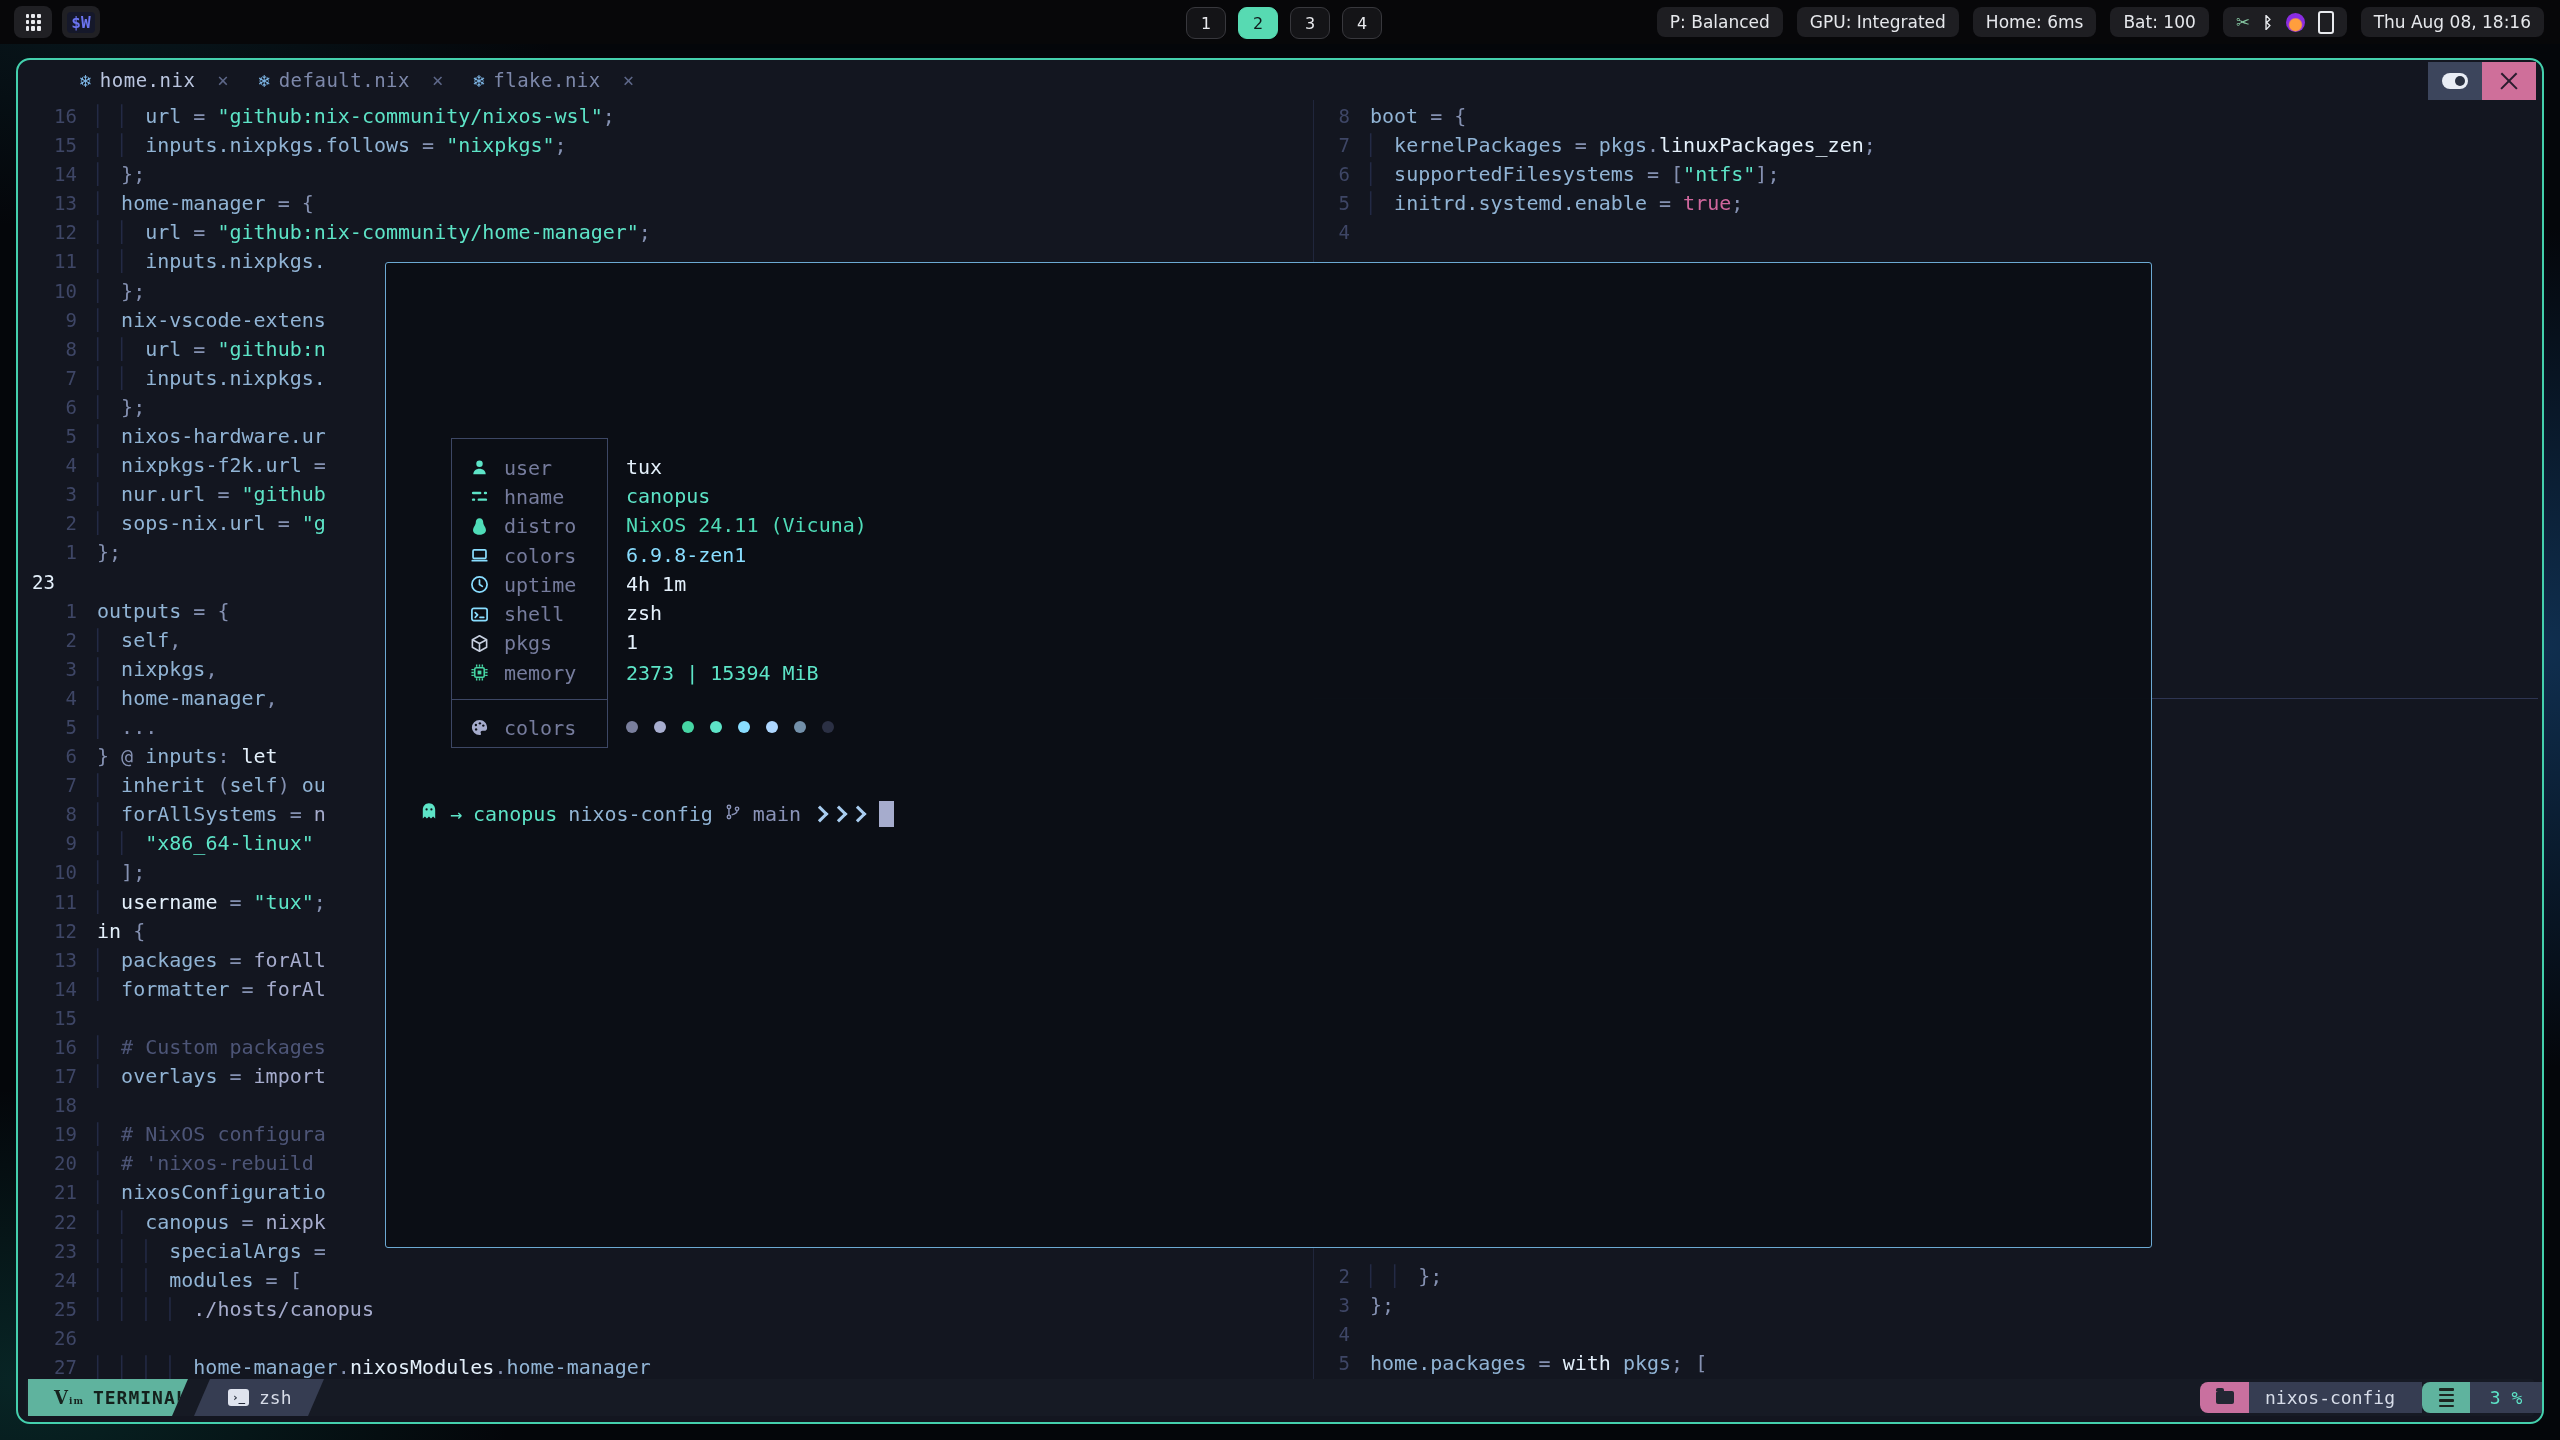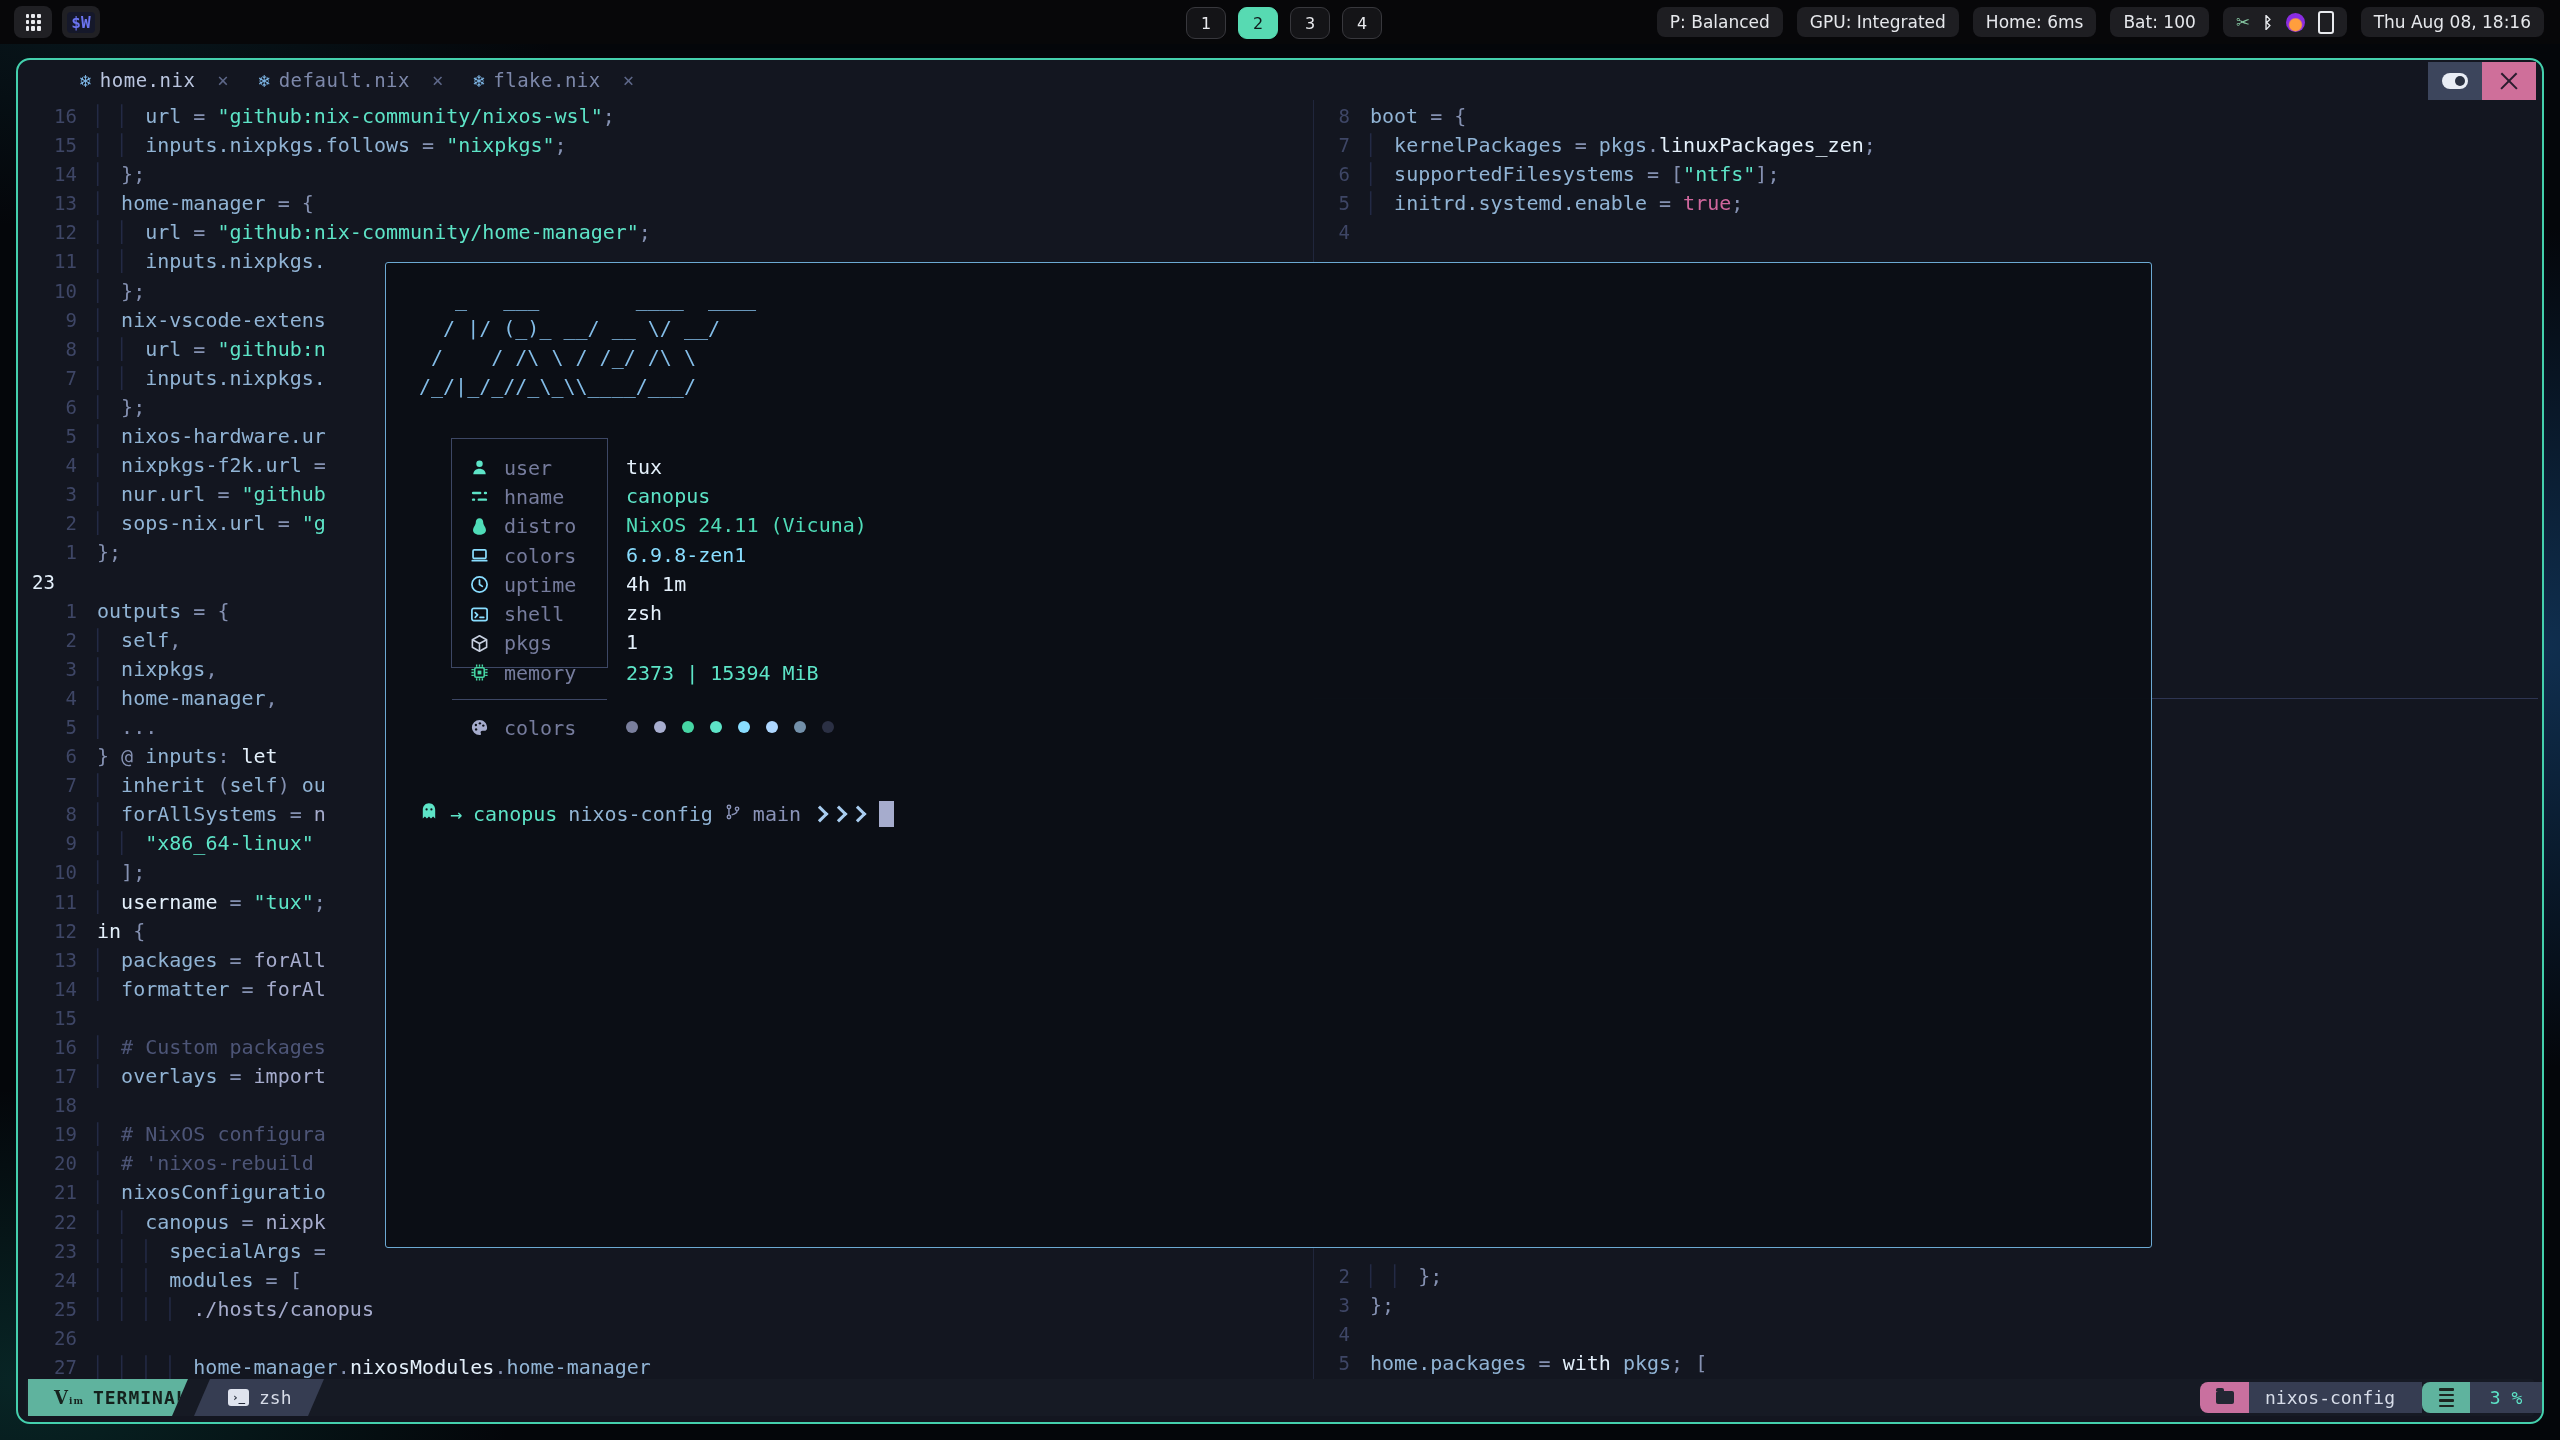--- a/index.html
+++ b/index.html
@@ -70,21 +70,21 @@
   .tok-w{color:var(--p-white,#e4f0fb);}
   .tok-f{color:var(--p-fg,#a6accd);}
   #vsplit{position:absolute;left:1295px;top:40px;height:1279px;width:1px;background:#20263c;}
   #hsplit{position:absolute;left:1296px;right:4px;top:638px;height:1px;background:#2e3552;}
 
   
   #float{position:absolute;left:385px;top:262px;width:1767px;height:986px;z-index:9;
          background:rgba(11,14,21,.985);border:1.5px solid var(--p-float_border,#6ca9d3);border-radius:3px;box-sizing:border-box;}
   #ascii{position:absolute;left:33px;top:22px;margin:0;font-family:"DejaVu Sans Mono",monospace;
          font-size:20px;line-height:29px;color:#84bde8;}
-  #infocard{position:absolute;left:65px;top:175px;width:157px;height:230px;border:1px solid #3d4765;box-sizing:border-box;}
+  #infocard{position:absolute;left:65px;top:175px;width:157px;height:310px;border:1px solid #3d4765;box-sizing:border-box;}
   #infocard .hdiv{position:absolute;left:0;right:0;top:260px;height:1px;background:#3d4765;}
   .irow{position:absolute;left:0;width:100%;height:29.3px;display:flex;align-items:center;}
   .irow .ic{width:22px;height:20px;margin-left:16px;display:flex;align-items:center;justify-content:center;}
   .irow .lb{margin-left:14px;font-family:"DejaVu Sans Mono",monospace;font-size:20px;color:#767c9d;}
   .vrow{position:absolute;left:240px;height:29.3px;display:flex;align-items:center;
         font-family:"DejaVu Sans Mono",monospace;font-size:20px;white-space:pre;}
   .dots{display:flex;gap:16px;align-items:center;}
   .dot{width:12px;height:12px;border-radius:50%;}
   #prompt{position:absolute;left:33px;top:536px;height:29px;display:flex;align-items:center;gap:11px;
           font-family:"DejaVu Sans Mono",monospace;font-size:20px;white-space:pre;}
@@ -220,24 +220,20 @@
           <i></i>
         </span>
     </div>
     <div class="sl-seg seg-pct">
       <span>3 %</span>
     </div>
   </div>
 </div>
 
 <div id="float">
-  <pre id="ascii" class="mono">   _   ___        ____  ____
-  / |/ (_)_ __/ __ \/ __/
- /    / /\ \ / /_/ /\ \
-/_/|_/_//_\_\\____/___/</pre>
   <div id="infocard">
       <div class="hdiv"></div>
       <div class="irow" style="top: 14px;">
         <span class="ic" style="color: rgb(93, 228, 199);">
           <svg viewBox="0 0 20 20" width="19" height="19">
             <circle cx="10" cy="6" r="3.4" fill="currentColor"></circle>
             <path d="M3.5 17c0-3.6 2.9-5.8 6.5-5.8s6.5 2.2 6.5 5.8z" fill="currentColor"></path>
           </svg>
         </span>
         <span class="lb">user</span>

